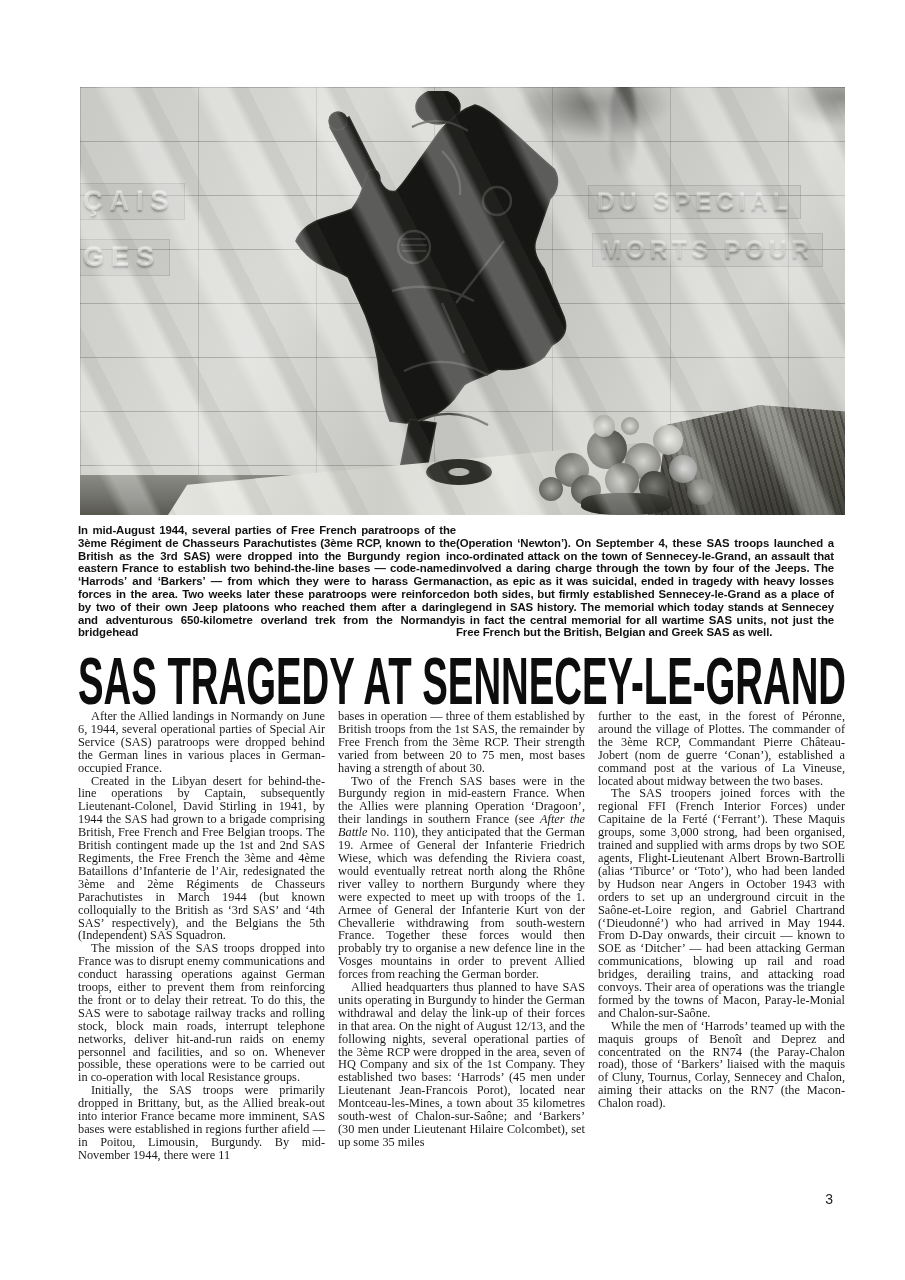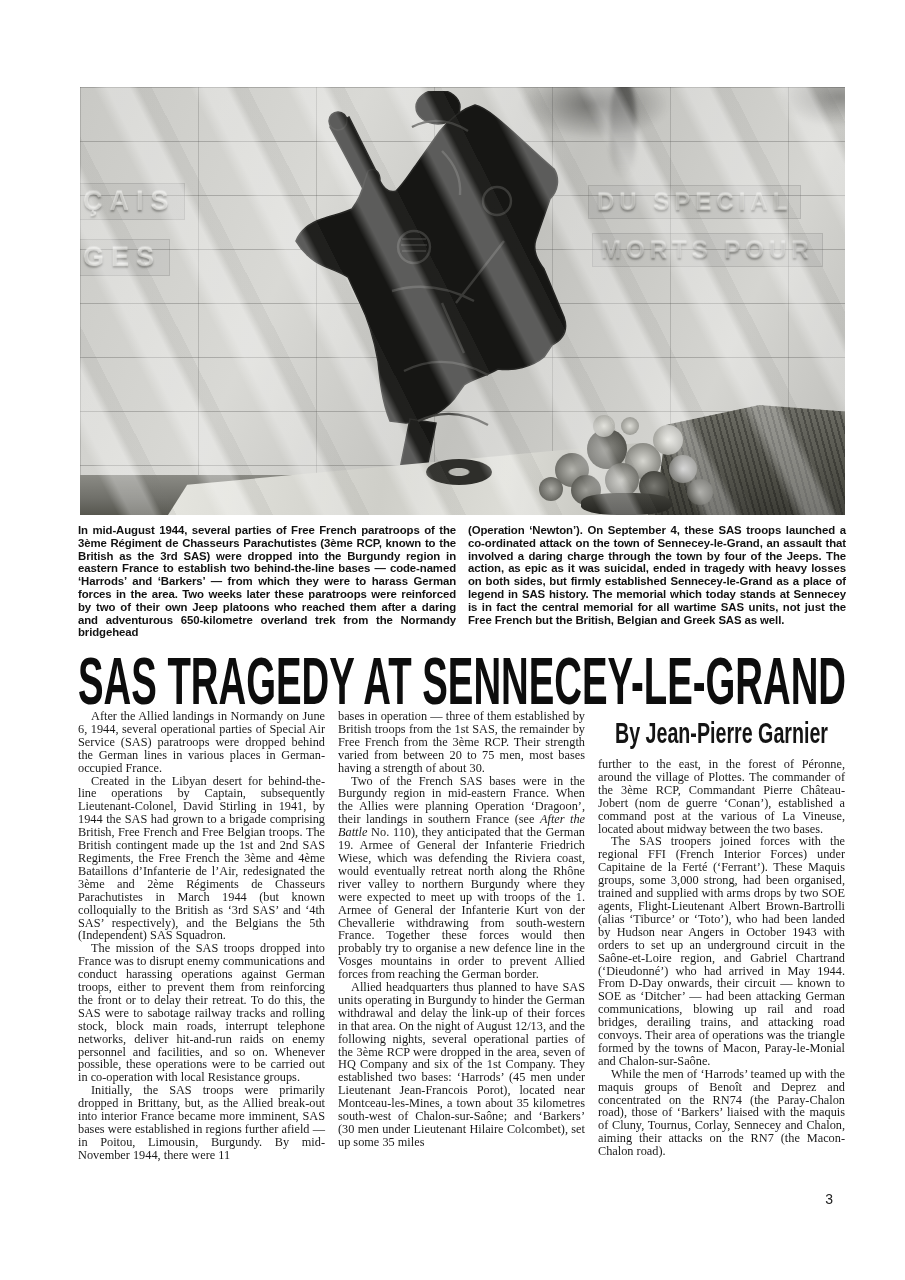--- a/index.html
+++ b/index.html
@@ -58,24 +58,24 @@
       linear-gradient(180deg,#6d6d65,#4c4c44 70%,#3c3c36);
   }
   .wreath{
     position:absolute;left:346px;bottom:30px;width:66px;height:26px;border-radius:50%;
     background:radial-gradient(closest-side,#b9b9b3 0 28%,#2e2e2a 34% 100%);
   }
   .bouquet{position:absolute;left:455px;bottom:0;width:190px;height:96px;}
   .bouquet i{position:absolute;border-radius:50%;display:block;}
   
   .caption{
-    position:absolute;left:78px;top:524px;width:768px;display:flex;gap:12px;
+    position:absolute;left:78px;top:524px;width:768px;display:flex;
     font-family:"Liberation Sans",sans-serif;font-weight:bold;
     font-size:11.4px;line-height:12.8px;letter-spacing:-.1px;
-    text-align:justify;color:#121212;
+    text-align:justify;color:#121212;align-items:flex-end;
   }
   .caption>div{width:378px;}
   
   .headline{position:absolute;left:76px;top:650px;width:772px;height:62px;}
   .headline text{font-family:"Liberation Sans",sans-serif;font-weight:bold;fill:#0d0d0d;}
   
   .columns{
     position:absolute;left:78px;top:710px;width:768px;display:flex;gap:13px;
     font-size:12.3px;line-height:12.9px;text-align:justify;
   }
@@ -193,25 +193,20 @@
         </div>
     </div>
     <div class="col">
       <div>
           <p class="noindent"><span>bases in operation — three of them established by British troops from the 1st SAS, the remainder by Free French from the 3ème RCP. Their strength varied from between 20 to 75 men, most bases having a strength of about 30.</span></p>
           <p><span>Two of the French SAS bases were in the Burgundy region in mid-eastern France. When the Allies were planning Operation ‘Dragoon’, their landings in southern France (see </span><i>After the Battle</i><span> No. 110), they anticipated that the German 19. Armee of General der Infanterie Friedrich Wiese, which was defending the Riviera coast, would eventually retreat north along the Rhône river valley to northern Burgundy where they were expected to meet up with troops of the 1. Armee of General der Infanterie Kurt von der Chevallerie withdrawing from south-western France. Together these forces would then probably try to organise a new defence line in the Vosges mountains in order to prevent Allied forces from reaching the German border.</span></p>
           <p><span>Allied headquarters thus planned to have SAS units operating in Burgundy to hinder the German withdrawal and delay the link-up of their forces in that area. On the night of August 12/13, and the following nights, several operational parties of the 3ème RCP were dropped in the area, seven of HQ Company and six of the 1st Company. They established two bases: ‘Harrods’ (45 men under Lieutenant Jean-Francois Porot), located near Montceau-les-Mines, a town about 35 kilometres south-west of Chalon-sur-Saône; and ‘Barkers’ (30 men under Lieutenant Hilaire Colcombet), set up some 35 miles</span></p>
         </div>
     </div>
     <div class="col">
-      <div class="byline">
-        <svg width="247" height="36" viewBox="0 0 247 36">
-          <text x="17" y="28" font-size="29" textLength="213" lengthAdjust="spacingAndGlyphs">By Jean-Pierre Garnier</text>
-        </svg>
-      </div>
       <div>
           <p class="noindent"><span>further to the east, in the forest of Péronne, around the village of Plottes. The commander of the 3ème RCP, Commandant Pierre Château-Jobert (nom de guerre ‘Conan’), established a command post at the various of La Vineuse, located about midway between the two bases.</span></p>
           <p><span>The SAS troopers joined forces with the regional FFI (French Interior Forces) under Capitaine de la Ferté (‘Ferrant’). These Maquis groups, some 3,000 strong, had been organised, trained and supplied with arms drops by two SOE agents, Flight-Lieutenant Albert Brown-Bartrolli (alias ‘Tiburce’ or ‘Toto’), who had been landed by Hudson near Angers in October 1943 with orders to set up an underground circuit in the Saône-et-Loire region, and Gabriel Chartrand (‘Dieudonné’) who had arrived in May 1944. From D-Day onwards, their circuit — known to SOE as ‘Ditcher’ — had been attacking German communications, blowing up rail and road bridges, derailing trains, and attacking road convoys. Their area of operations was the triangle formed by the towns of Macon, Paray-le-Monial and Chalon-sur-Saône.</span></p>
           <p><span>While the men of ‘Harrods’ teamed up with the maquis groups of Benoît and Deprez and concentrated on the RN74 (the Paray-Chalon road), those of ‘Barkers’ liaised with the maquis of Cluny, Tournus, Corlay, Sennecey and Chalon, aiming their attacks on the RN7 (the Macon-Chalon road).</span></p>
         </div>
     </div>
   </div>
 
   <div class="pageno">3</div>
 

